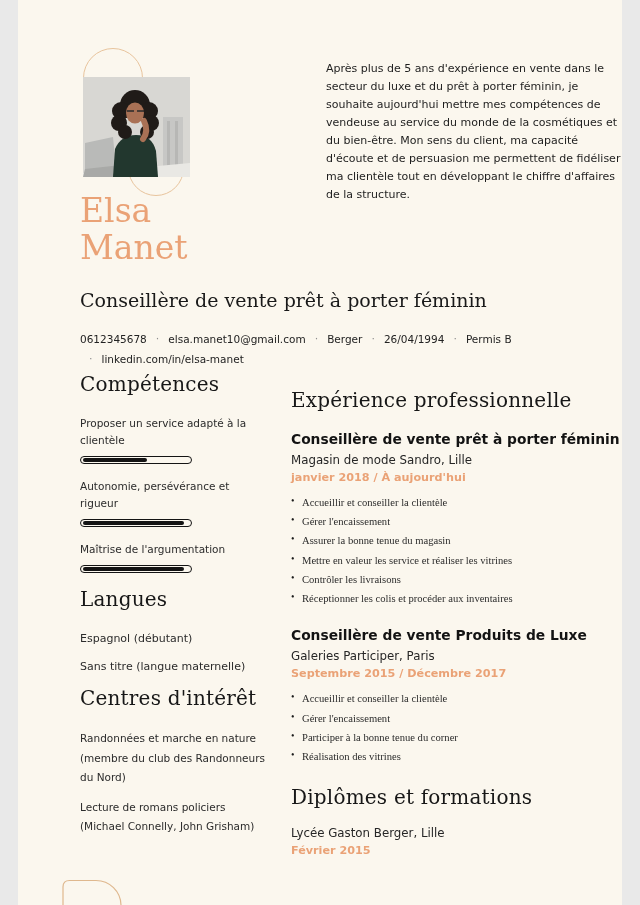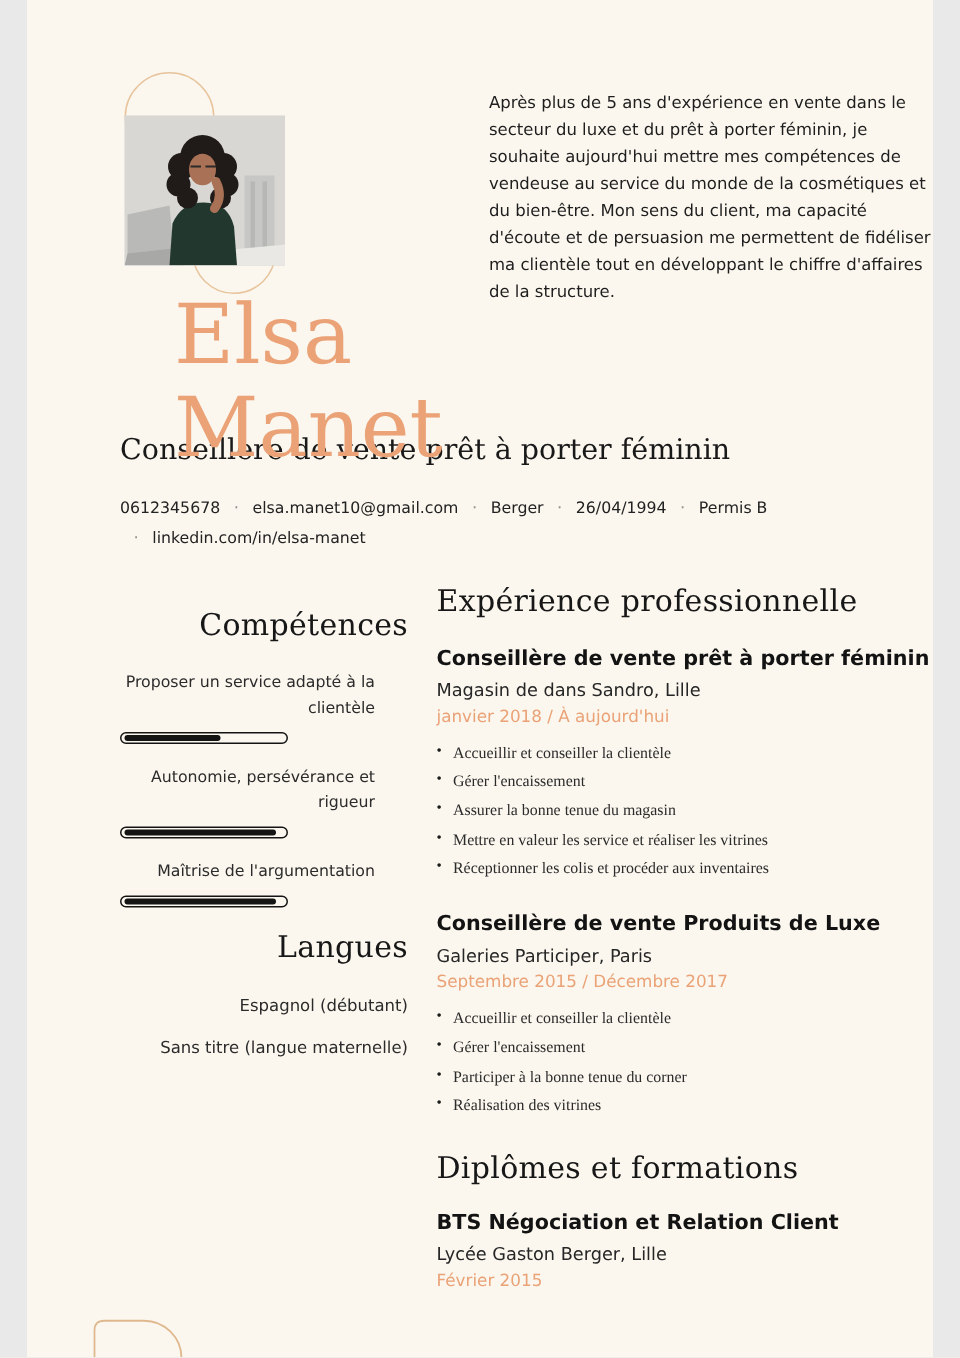--- a/index.html
+++ b/index.html
@@ -37,40 +37,40 @@
     z-index:3;overflow:hidden;background:#D8D7D3;
   }
   .deco-corner{position:absolute;left:40px;bottom:0;z-index:1;}
 
   .summary{
     position:absolute;left:308px;top:60px;width:298px;
     font-size:11px;line-height:1.64;color:var(--text);
   }
   .name{
     position:absolute;left:62px;top:192px;
-    font-size:55px;line-height:1.13;color:var(--accent);
-    font-weight:500;z-index:4;margin-left:36px;
+    font-size:33px;line-height:1.13;color:var(--accent);
+    font-weight:500;z-index:4;
   }
   .headline{
     position:absolute;left:62px;top:289px;
     font-size:19px;color:#191919;font-weight:500;
   }
   .contact{
     position:absolute;left:62px;top:332px;width:505px;
     font-size:10.5px;color:#222;
     display:flex;flex-wrap:wrap;row-gap:7px;align-items:center;
     list-style:none;
   }
   .contact li{display:flex;align-items:center;white-space:nowrap;}
   .contact li + li .sep{display:inline-block;}
   .contact .sep{color:#8f8f8f;margin:0 9px;font-size:11px;}
   .contact li:first-child .sep{display:none;}
   .contact a{color:#222;text-decoration:none;}
 
-  .col-left{position:absolute;left:62px;top:404px;width:192px;text-align:right;}
+  .col-left{position:absolute;left:62px;top:372px;width:192px;}
   .col-right{position:absolute;left:273px;top:388px;width:336px;}
 
   .section-heading{
     font-size:20px;font-weight:500;color:#171717;
     margin-bottom:19px;letter-spacing:.2px;
   }
   
   .skill{margin-bottom:14px;}
   .skill-label{font-size:10.5px;line-height:1.62;color:var(--muted);width:170px;}
   .skill-track{
@@ -82,21 +82,21 @@
 
   .plain-item{font-size:11px;line-height:1.7;color:var(--muted);margin-bottom:9px;}
   .interest-item{font-size:10.5px;line-height:1.85;color:var(--muted);margin-bottom:10px;width:188px;}
   .langues-block{margin-top:4px;}
   .interets-block{margin-top:10px;}
 
   
   .job{margin-bottom:21px;}
   .job-title{font-size:13.8px;font-weight:bold;color:#131313;line-height:1.3;}
   .job-company{font-size:11.8px;color:#262626;margin-top:4px;}
-  .job-dates{font-size:11.2px;color:var(--accent);margin-top:4px;}
+  .job-dates{font-size:11.2px;color:var(--accent);margin-top:4px;font-weight:bold;}
   .bullets{list-style:none;margin-top:11px;}
   .bullets li{
     font-size:10.6px;color:var(--muted);line-height:1.44;
     padding-left:11px;position:relative;margin-bottom:4px;font-family:Liberation Serif, serif;
   }
   .bullets li::before{
     content:"•";position:absolute;left:0;top:-1px;font-size:10px;color:#1a1a1a;
   }
   .edu-heading{margin-top:3px;margin-bottom:17px;}
 </style>
@@ -189,56 +189,61 @@
         <div class="skill-fill" style="width: 95%;"></div>
       </div>
     </div>
 
     <div class="langues-block">
       <h3 class="section-heading serif">Langues</h3>
       <div class="plain-item">Espagnol (débutant)</div>
       <div class="plain-item">Sans titre (langue maternelle)</div>
     </div>
 
+    <div class="interets-block">
+      <h3 class="section-heading serif">Centres d'intérêt</h3>
+      <div class="interest-item">Randonnées et marche en nature (membre du club des Randonneurs du Nord)</div>
+      <div class="interest-item">Lecture de romans policiers (Michael Connelly, John Grisham)</div>
+    </div>
 
   </div>
 
   <div class="col-right">
 
     <h3 class="section-heading serif">Expérience professionnelle</h3>
 
     <div class="job">
       <div class="job-title">Conseillère de vente prêt à porter féminin</div>
-      <div class="job-company">Magasin de dans Sandro, Lille</div>
+      <div class="job-company">Magasin de mode Sandro, Lille</div>
       <div class="job-dates">janvier 2018 / À aujourd'hui</div>
       <ul class="bullets">
         <li>Accueillir et conseiller la clientèle</li>
         <li>Gérer l'encaissement</li>
         <li>Assurer la bonne tenue du magasin</li>
         <li>Mettre en valeur les service et réaliser les vitrines</li>
+        <li>Contrôler les livraisons</li>
         <li>Réceptionner les colis et procéder aux inventaires</li>
       </ul>
     </div>
 
     <div class="job">
       <div class="job-title">Conseillère de vente Produits de Luxe</div>
       <div class="job-company">Galeries Participer, Paris</div>
       <div class="job-dates">Septembre 2015 / Décembre 2017</div>
       <ul class="bullets">
         <li>Accueillir et conseiller la clientèle</li>
         <li>Gérer l'encaissement</li>
         <li>Participer à la bonne tenue du corner</li>
         <li>Réalisation des vitrines</li>
       </ul>
     </div>
 
     <h3 class="section-heading serif edu-heading">Diplômes et formations</h3>
 
     <div class="job">
-      <div class="job-title">BTS Négociation et Relation Client</div>
       <div class="job-company">Lycée Gaston Berger, Lille</div>
       <div class="job-dates">Février 2015</div>
 
     </div>
 
   </div>
 
   <svg class="deco-corner" width="80" height="29" viewBox="0 0 80 29">
     <path d="M 5 29 L 5 11 Q 5 4.5 11.5 4.5 L 38 4.5 A 25 25 0 0 1 63 29" fill="none" stroke="#DFB88E" stroke-width="1.2"></path>
   </svg>

